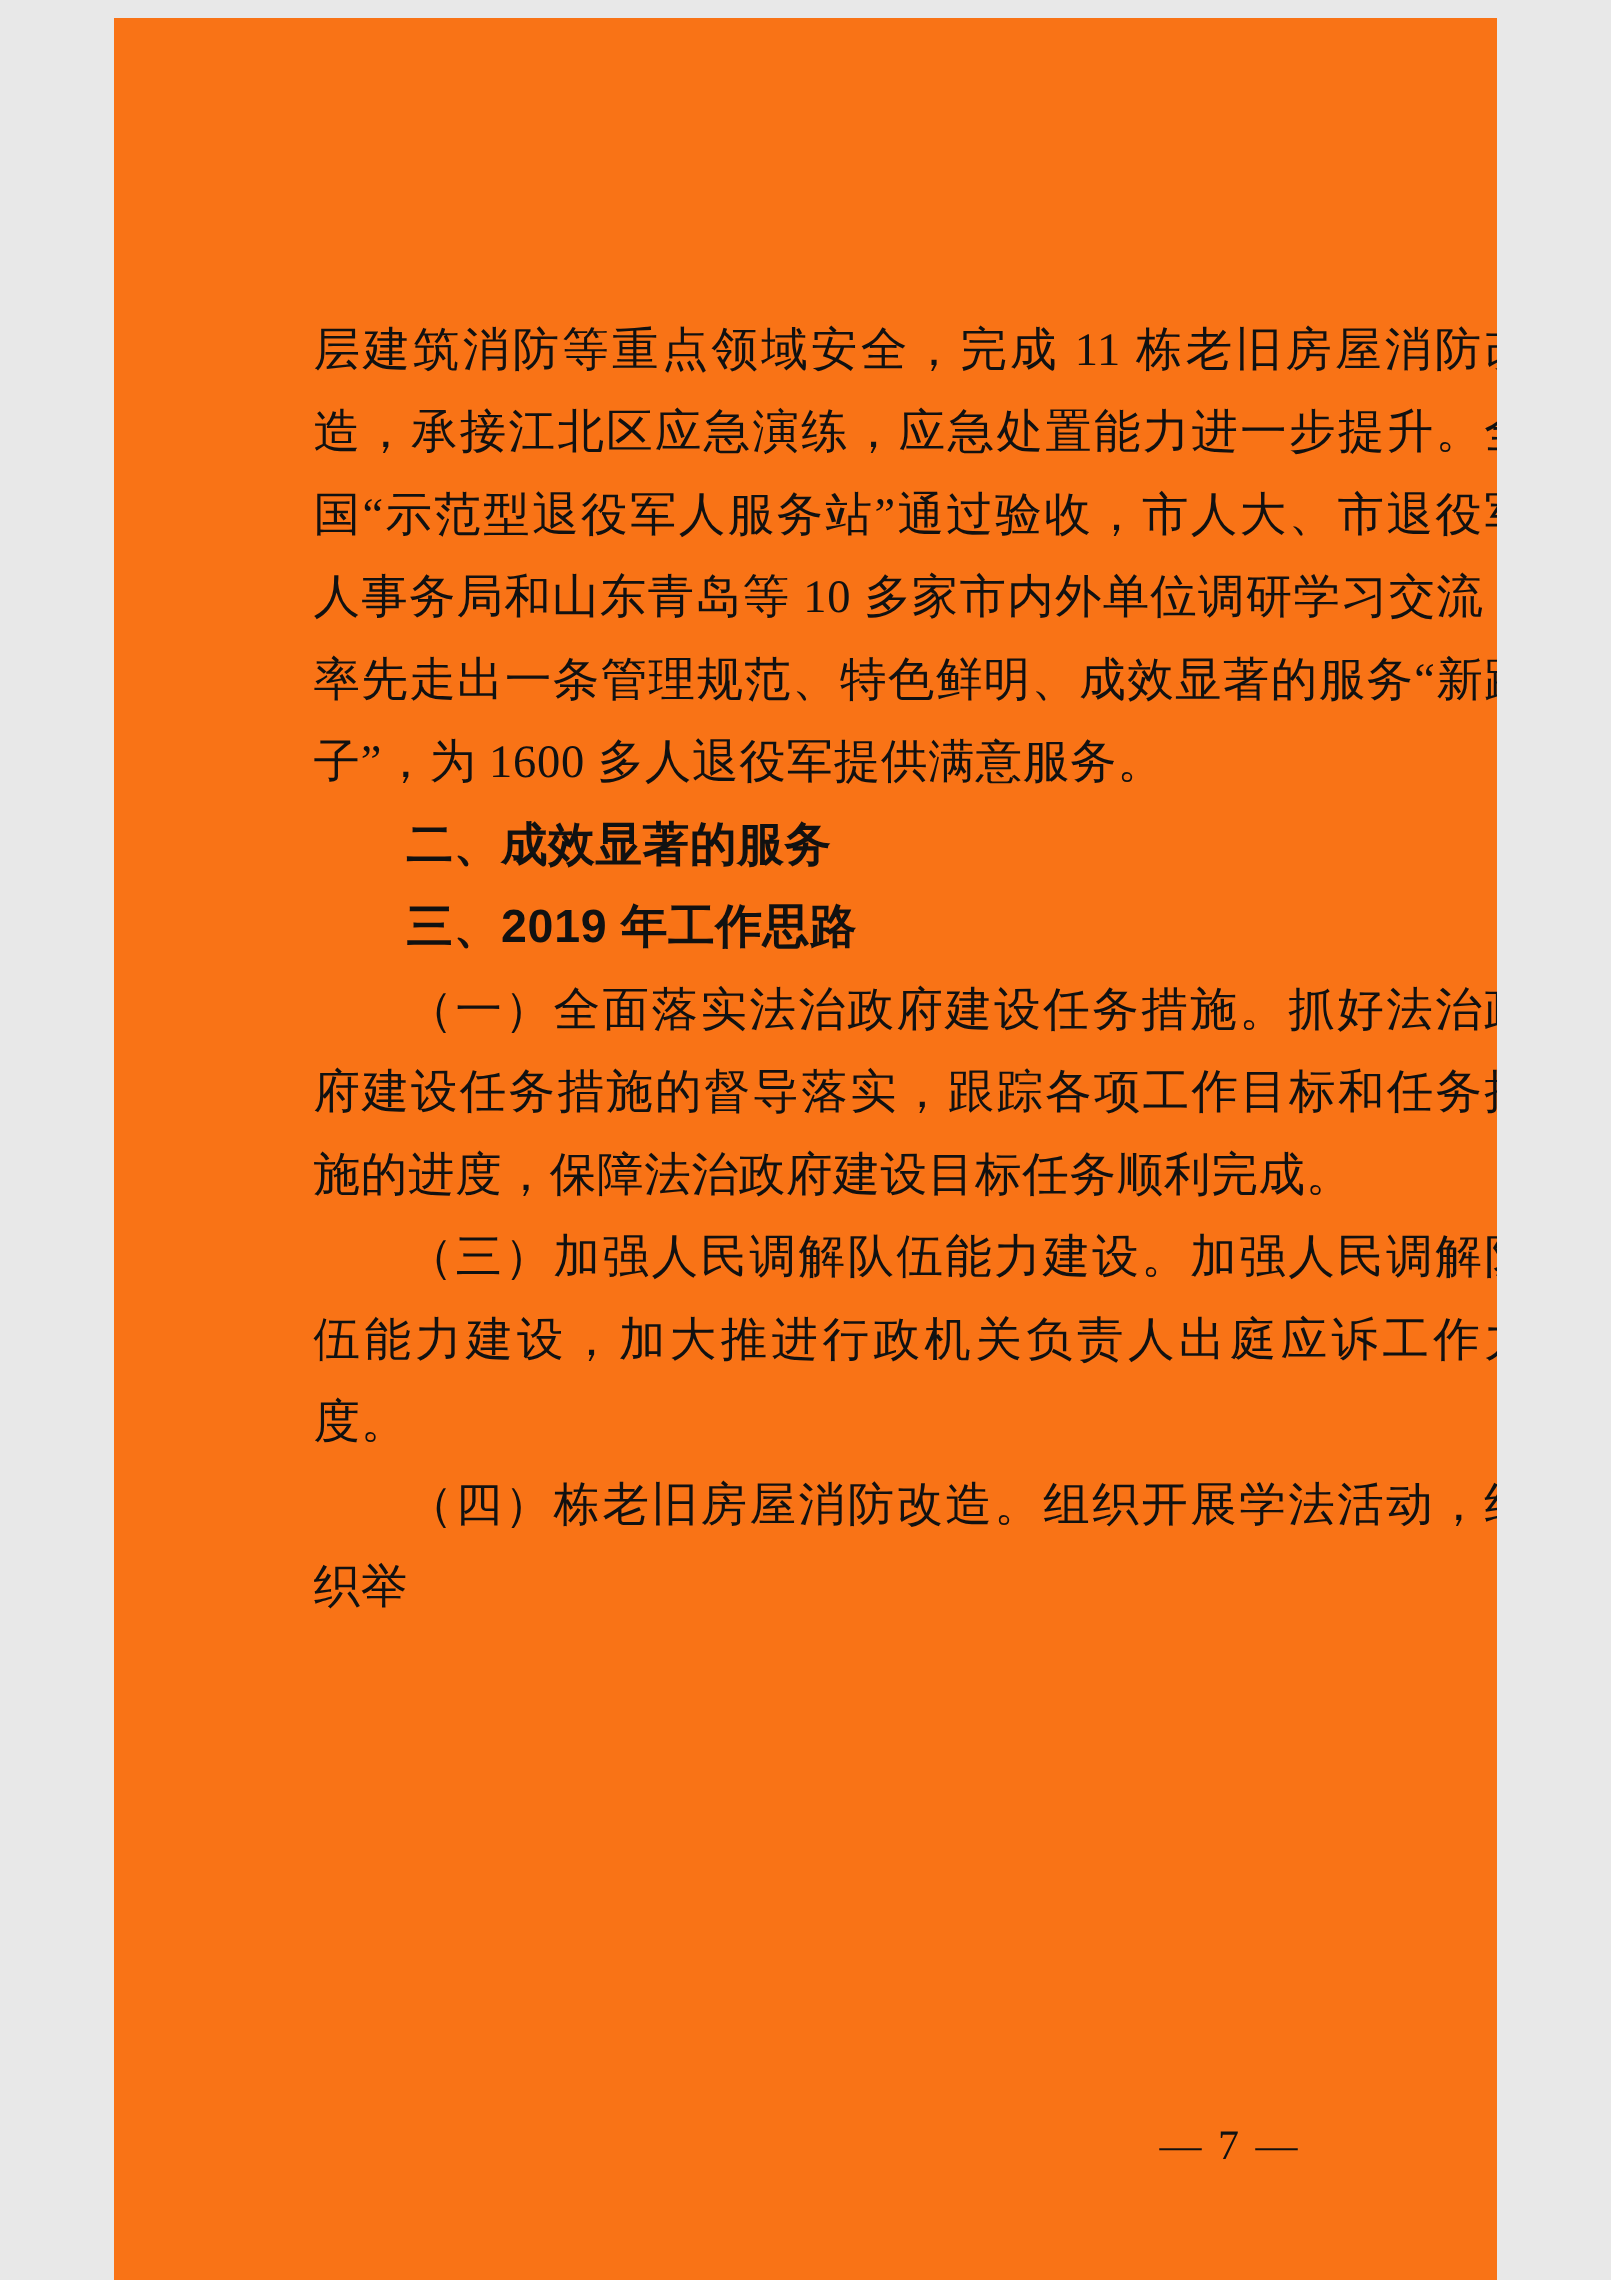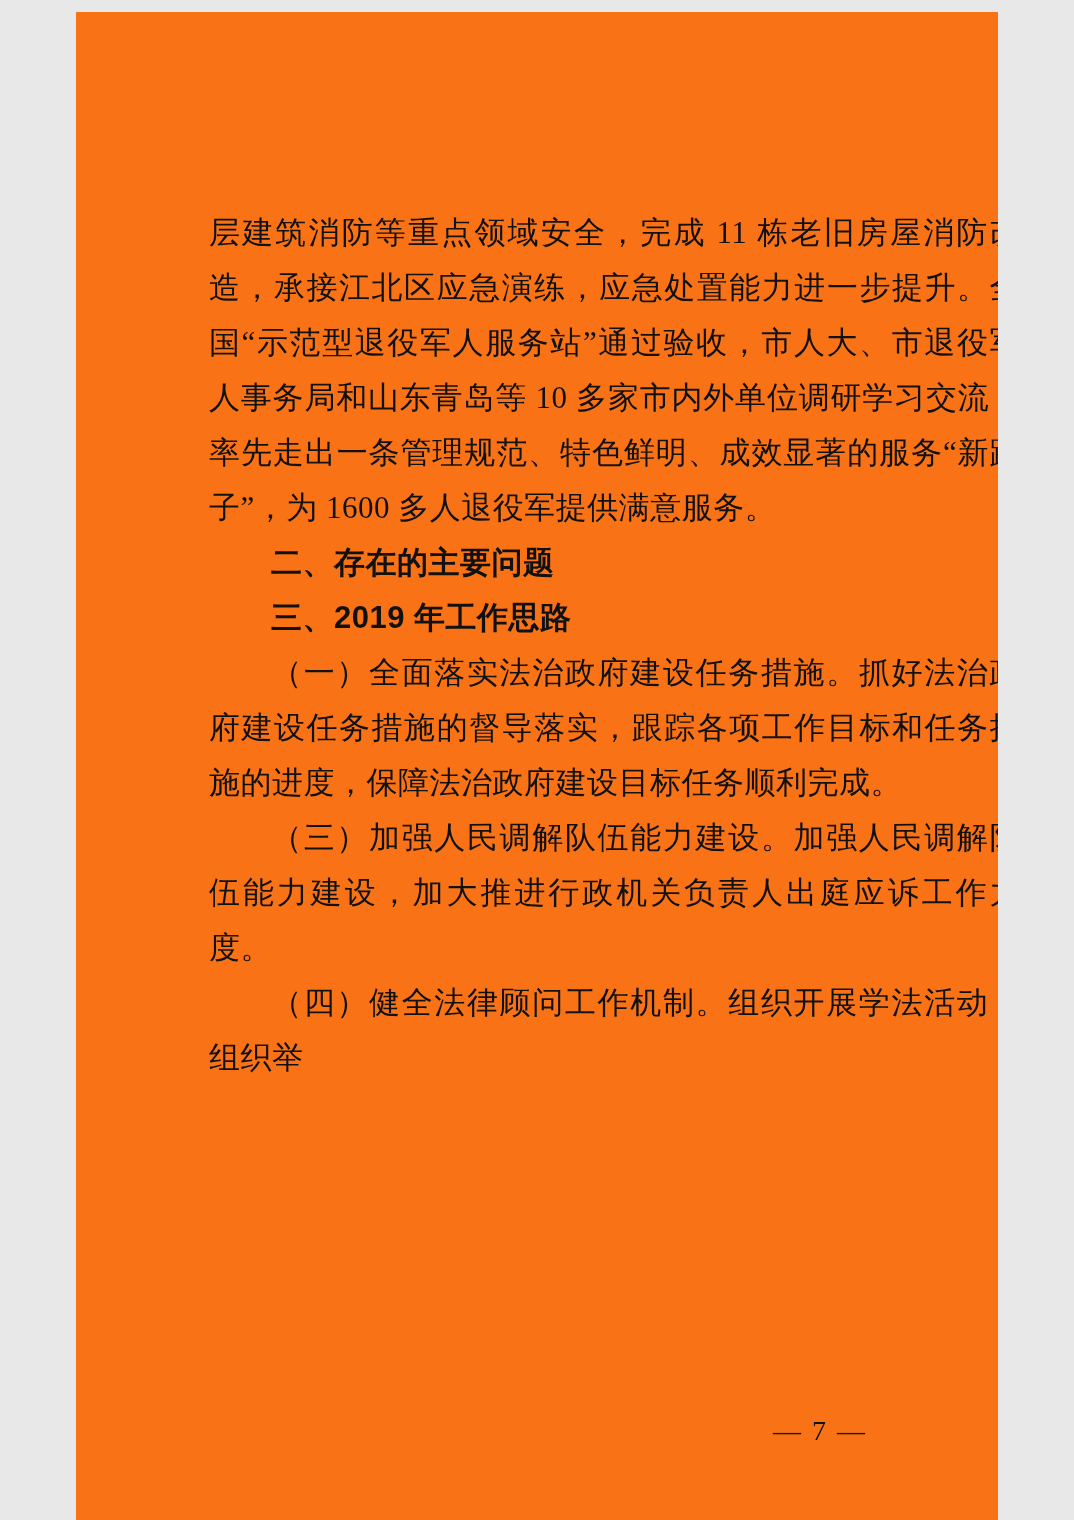--- a/index.html
+++ b/index.html
@@ -58,34 +58,34 @@
   }
 </style>
 </head>
 <body>
 
 <div class="doc-page">
   <div class="doc-body">
 
     <p class="body-text no-indent">层建筑消防等重点领域安全，完成 11 栋老旧房屋消防改造，承接江北区应急演练，应急处置能力进一步提升。全国“示范型退役军人服务站”通过验收，市人大、市退役军人事务局和山东青岛等 10 多家市内外单位调研学习交流，率先走出一条管理规范、特色鲜明、成效显著的服务“新路子”，为 1600 多人退役军提供满意服务。</p>
 
-    <h2 class="section-heading">二、存在的主要问题</h2>
+    <h2 class="section-heading">二、成效显著的服务</h2>
 
 
     <h2 class="section-heading">三、2019 年工作思路</h2>
 
     <p class="body-text">
       <span class="item-lead">（一）全面落实法治政府建设任务措施。</span><span>抓好法治政府建设任务措施的督导落实，跟踪各项工作目标和任务措施的进度，保障法治政府建设目标任务顺利完成。</span>
     </p>
 
 
     <p class="body-text">
       <span class="item-lead">（三）加强人民调解队伍能力建设。</span><span>加强人民调解队伍能力建设，加大推进行政机关负责人出庭应诉工作力度。</span>
     </p>
 
     <p class="body-text">
-      <span class="item-lead">（四）健全法律顾问工作机制。</span><span>组织开展学法活动，组织举</span>
+      <span class="item-lead">（四）栋老旧房屋消防改造。</span><span>组织开展学法活动，组织举</span>
     </p>
 
   </div>
 
   <div class="page-number">— 7 —</div>
 </div>
 
 </body></html>

